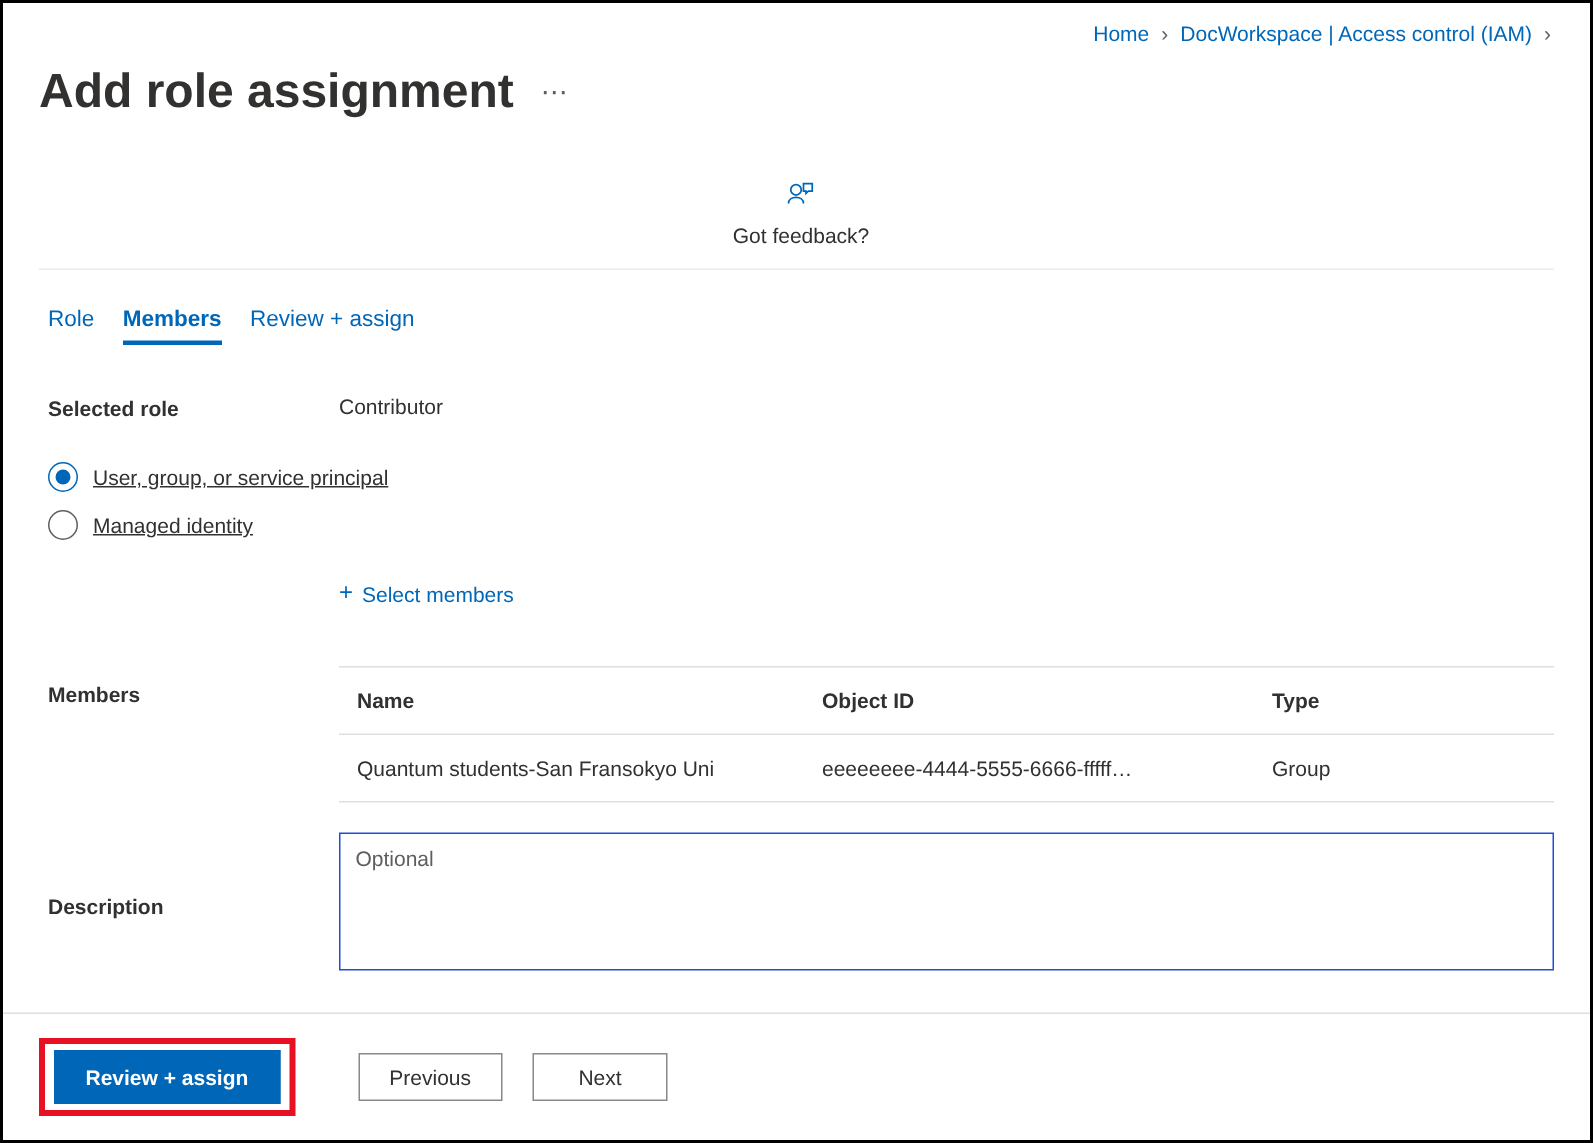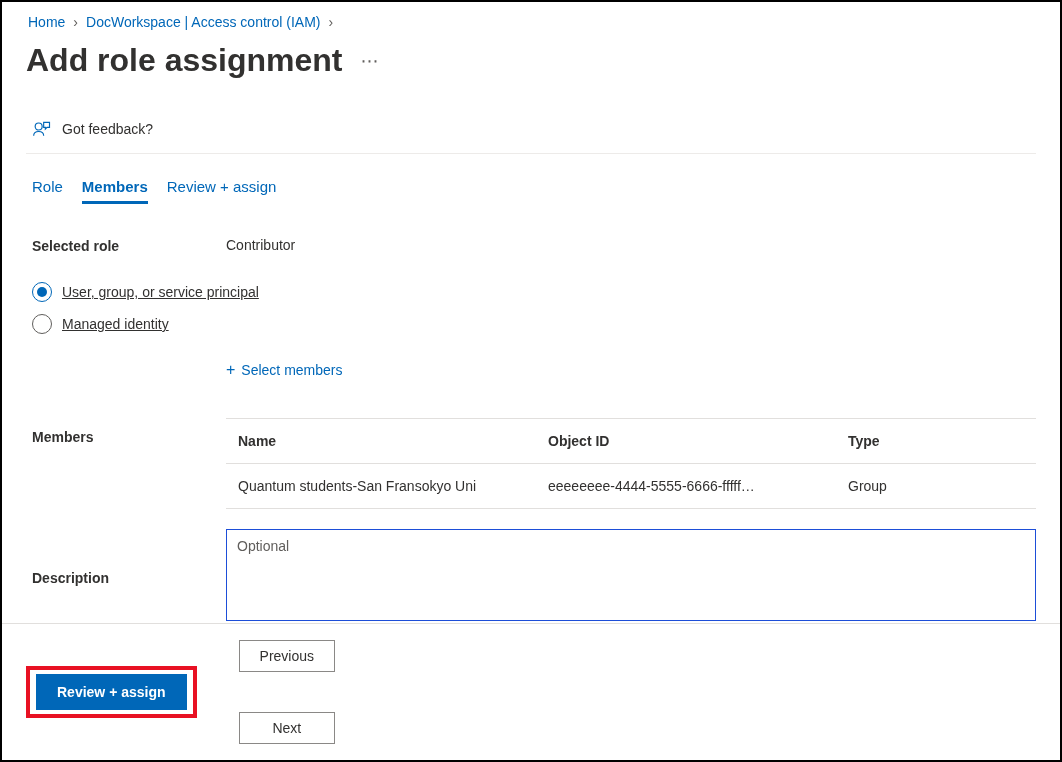--- a/index.html
+++ b/index.html
@@ -17,20 +17,21 @@
     .content-area {
       padding: 8px 24px 0 24px;
     }
     .breadcrumb {
       display: flex;
       align-items: center;
       gap: 6px;
       padding: 4px 0 12px 2px;
       font-size: 14px;
       color: #605e5c;
+      justify-content: flex-end;
     }
     .breadcrumb a {
       color: #0067b8;
       text-decoration: none;
       cursor: pointer;
     }
     .breadcrumb .sep { color: #605e5c; margin: 0 2px; }
     .title-row {
       display: flex;
       align-items: center;
@@ -49,20 +50,21 @@
       cursor: pointer;
     }
     .feedback-row {
       display: flex;
       align-items: center;
       gap: 10px;
       padding: 10px 0 14px 6px;
       border-bottom: 1px solid #edebe9;
       cursor: pointer;
       color: #323130;
+      flex-direction: column;
     }
     .feedback-icon-svg {
       width: 20px; height: 20px;
       stroke: #0067b8; fill: none; stroke-width: 1.4;
     }
     .tabs {
       display: flex;
       gap: 19px;
       padding: 24px 0 0 6px;
       margin-bottom: 32px;
@@ -168,21 +170,21 @@
       color: #323130;
       min-width: 90px;
     }
     .btn-primary {
       background: #0067b8;
       border-color: #0067b8;
       color: #fff;
       font-weight: 600;
       padding: 9px 20px;
     }
-    .secondary-buttons { display:flex; gap: 40px; flex-direction: column; }
+    .secondary-buttons { display:flex; gap: 20px; }
   </style>
 </head>
 <body>
 
 <div class="content-area">
 
   <nav class="breadcrumb">
     <a href="#">Home</a>
     <span class="sep">›</span>
     <a href="#">DocWorkspace | Access control (IAM)</a>

